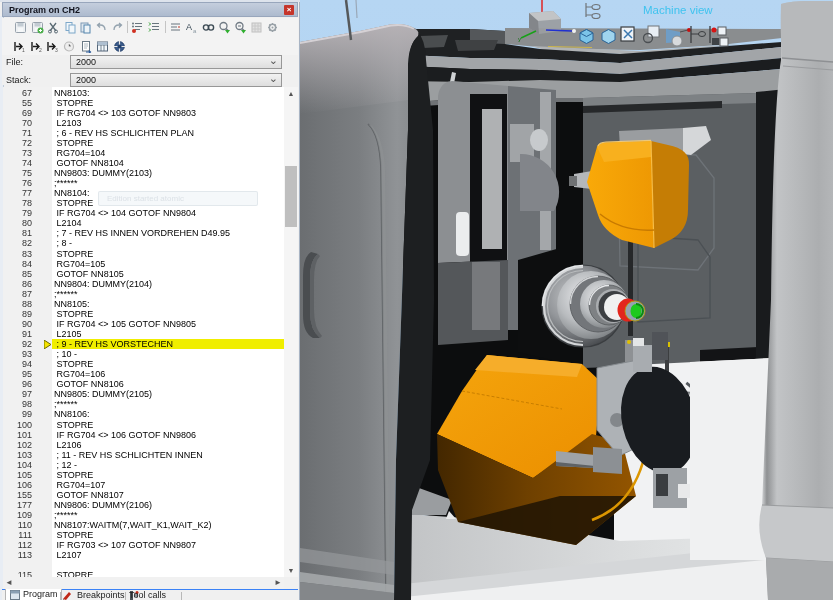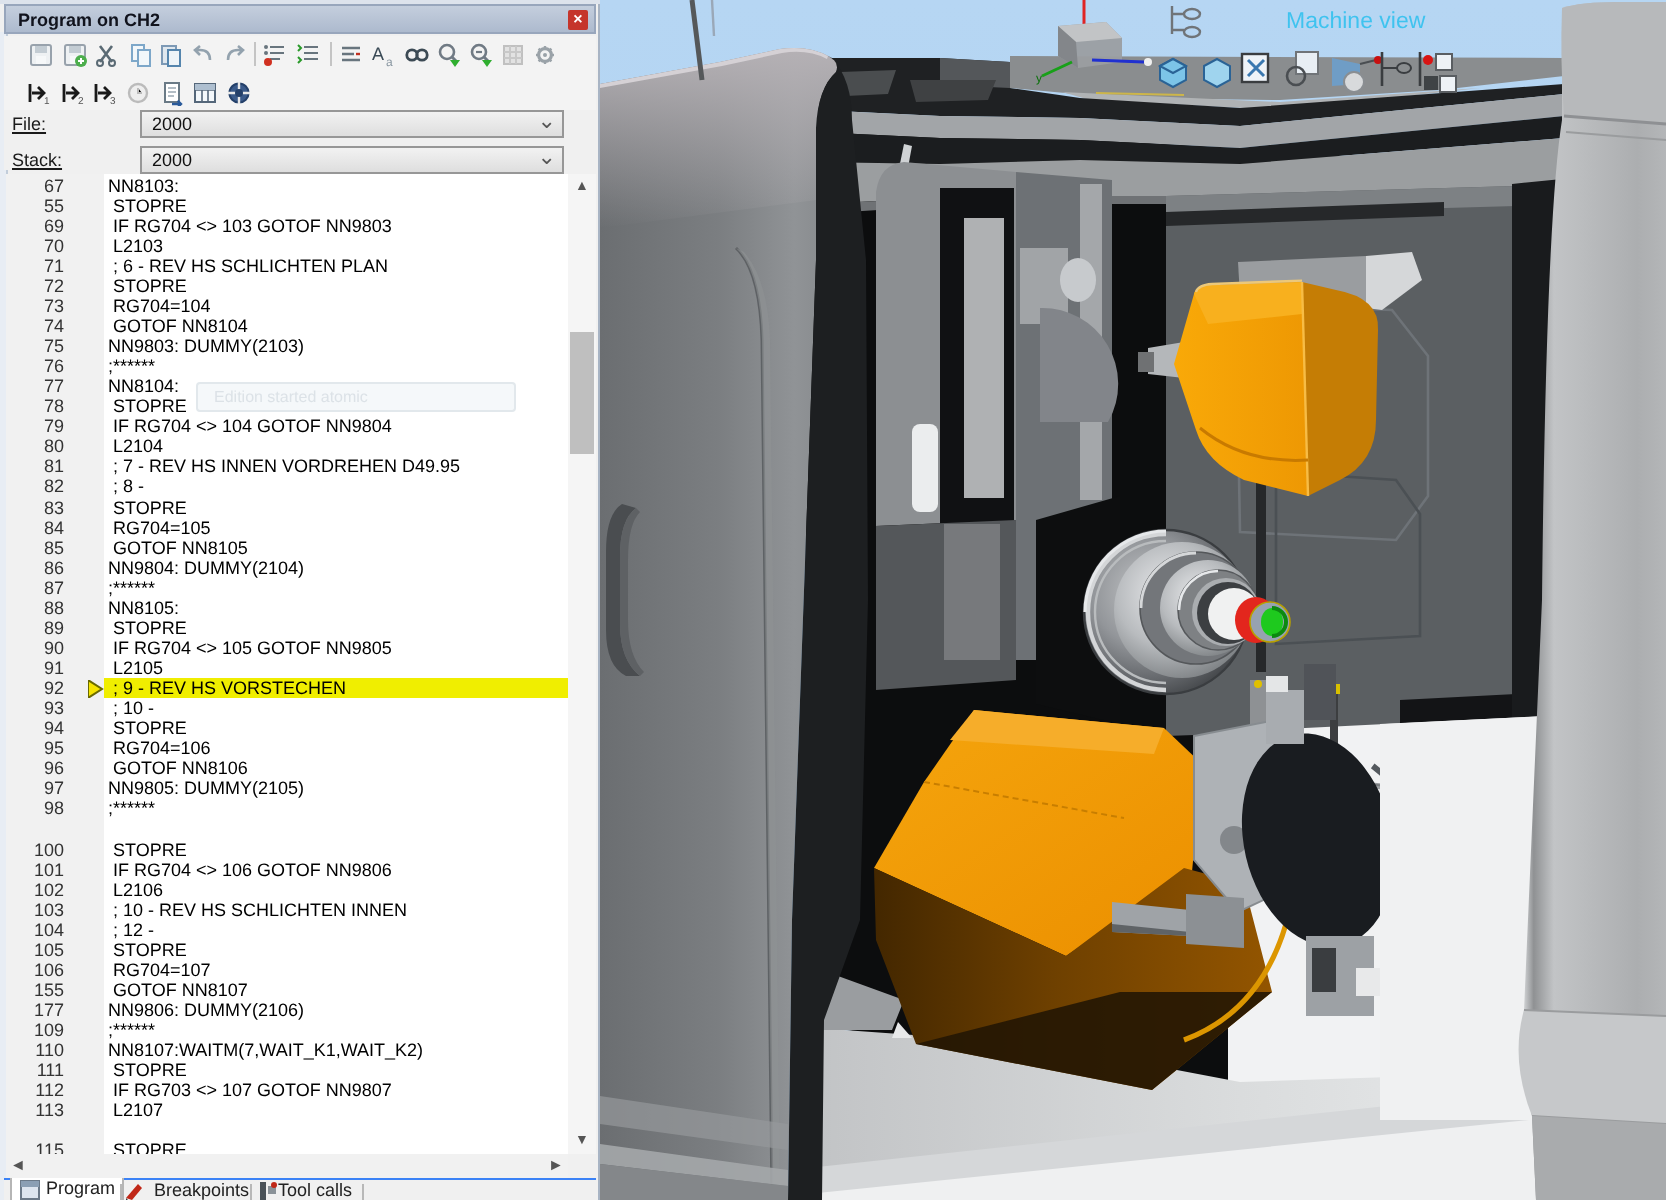--- a/index.html
+++ b/index.html
@@ -5,21 +5,21 @@
 body{width:833px;height:600px;overflow:hidden;font-family:"Liberation Sans",sans-serif;background:#fff;position:relative;}
 #panel{position:absolute;left:0;top:0;width:300px;height:600px;background:#f0f0f0;border-right:1px solid #a8b4c4;box-sizing:border-box;}
 #titlebar{position:absolute;left:2px;top:2px;width:296px;height:15px;background:linear-gradient(#c4cedd,#adbace);border:1px solid #98a6bc;box-sizing:border-box;}
 #titlebar .t{position:absolute;left:6px;top:2px;font-size:9px;font-weight:bold;color:#11131d;}
 #closex{position:absolute;right:3px;top:2px;width:10px;height:10px;background:#c5352b;color:#fff;font-size:8px;line-height:9px;text-align:center;border-radius:1px;font-weight:bold;}
 #tb1{position:absolute;left:2px;top:18px;width:296px;height:19px;background:#f3f3f3;}
 #tb2{position:absolute;left:2px;top:37px;width:296px;height:18px;background:#f3f3f3;}
 .ico{position:absolute;top:3px;width:13px;height:13px;}
 #filerow{position:absolute;left:2px;top:55px;width:296px;height:14px;background:#f0f0f0;}
 #stackrow{position:absolute;left:2px;top:69px;width:296px;height:16px;background:#f0f0f0;}
-.lbl{position:absolute;left:4px;top:2px;font-size:9px;color:#1a1a1a;text-decoration:underline;}
+.lbl{position:absolute;left:4px;top:2px;font-size:9px;color:#1a1a1a;}
 .combo{position:absolute;left:68px;top:0px;width:210px;height:12px;background:linear-gradient(#f2f2f2,#dedede);border:1px solid #979797;font-size:9px;color:#111;}
 .combo .v{position:absolute;left:5px;top:1px;}
 .combo .c{position:absolute;right:3px;top:-2px;color:#555;font-size:11px;}
 #code{position:absolute;left:3px;top:87px;width:281px;height:490px;background:#fff;overflow:hidden;}
 #gutter{position:absolute;left:0;top:0;width:49px;height:490px;background:#f1f1f1;}
 .row{position:absolute;left:0;width:281px;height:10px;font-size:9px;white-space:pre;}
 .row .n{position:absolute;left:0;top:0;width:29px;text-align:right;color:#333;}
 .row .t{position:absolute;left:51px;top:0;color:#000;}
 .row.hl .bg{position:absolute;left:49px;top:0;width:232px;height:10px;background:#f0ee00;}
 .row .t{z-index:2;}
@@ -426,24 +426,25 @@
 <div class="row" style="top:241.9px"><span class="n">91</span><span class="t"> L2105</span></div>
 <div class="row hl" style="top:252.0px"><span class="bg"></span><span class="n">92</span><svg style="position:absolute;left:41px;top:1px" width="8" height="9">
           <polygon points="0,0 7,4.5 0,9" fill="#f5e400" stroke="#6a6a00" stroke-width="1"></polygon>
         </svg><span class="t"> ; 9 - REV HS VORSTECHEN</span></div>
 <div class="row" style="top:262.1px"><span class="n">93</span><span class="t"> ; 10 -</span></div>
 <div class="row" style="top:272.1px"><span class="n">94</span><span class="t"> STOPRE</span></div>
 <div class="row" style="top:282.2px"><span class="n">95</span><span class="t"> RG704=106</span></div>
 <div class="row" style="top:292.2px"><span class="n">96</span><span class="t"> GOTOF NN8106</span></div>
 <div class="row" style="top:302.3px"><span class="n">97</span><span class="t">NN9805: DUMMY(2105)</span></div>
 <div class="row" style="top:312.4px"><span class="n">98</span><span class="t">;******</span></div>
+<div class="row" style="top:322.4px"><span class="n">99</span><span class="t">NN8106:</span></div>
 <div class="row" style="top:332.5px"><span class="n">100</span><span class="t"> STOPRE</span></div>
 <div class="row" style="top:342.5px"><span class="n">101</span><span class="t"> IF RG704 &lt;&gt; 106 GOTOF NN9806</span></div>
 <div class="row" style="top:352.6px"><span class="n">102</span><span class="t"> L2106</span></div>
-<div class="row" style="top:362.7px"><span class="n">103</span><span class="t"> ; 10 - REV HS SCHLICHTEN INNEN</span></div>
+<div class="row" style="top:362.7px"><span class="n">103</span><span class="t"> ; 11 - REV HS SCHLICHTEN INNEN</span></div>
 <div class="row" style="top:372.7px"><span class="n">104</span><span class="t"> ; 12 -</span></div>
 <div class="row" style="top:382.8px"><span class="n">105</span><span class="t"> STOPRE</span></div>
 <div class="row" style="top:392.8px"><span class="n">106</span><span class="t"> RG704=107</span></div>
 <div class="row" style="top:402.9px"><span class="n">155</span><span class="t"> GOTOF NN8107</span></div>
 <div class="row" style="top:413.0px"><span class="n">177</span><span class="t">NN9806: DUMMY(2106)</span></div>
 <div class="row" style="top:423.0px"><span class="n">109</span><span class="t">;******</span></div>
 <div class="row" style="top:433.1px"><span class="n">110</span><span class="t">NN8107:WAITM(7,WAIT_K1,WAIT_K2)</span></div>
 <div class="row" style="top:443.1px"><span class="n">111</span><span class="t"> STOPRE</span></div>
 <div class="row" style="top:453.2px"><span class="n">112</span><span class="t"> IF RG703 &lt;&gt; 107 GOTOF NN9807</span></div>
 <div class="row" style="top:463.3px"><span class="n">113</span><span class="t"> L2107</span></div>
@@ -473,19 +474,19 @@
           <path d="M1,9 L3,11 L1,11 Z" fill="#3a3a3a"></path>
         </svg>
         <span style="position:absolute;left:15px;top:0px">Breakpoints</span>
       </div>
       <div class="tab" style="left:126px;">
         <svg style="position:absolute;left:0px;top:0px" width="12" height="11">
           <rect x="2" y="1" width="3" height="9" fill="#4a5258"></rect>
           <rect x="6" y="3" width="4" height="4" fill="#8a9298"></rect>
           <circle cx="9" cy="2.5" r="1.5" fill="#c02818"></circle>
         </svg>
-        <span style="position:absolute;left:11px;top:0px">Tool calls</span>
+        <span style="position:absolute;left:1px;top:0px">Tool calls</span>
       </div>
       <div style="position:absolute;left:58px;top:2px;width:1px;height:9px;background:#b8b8b8;"></div>
       <div style="position:absolute;left:123px;top:2px;width:1px;height:9px;background:#b8b8b8;"></div>
       <div style="position:absolute;left:179px;top:2px;width:1px;height:9px;background:#b8b8b8;"></div>
     </div>
 </div>
 
 </body></html>

